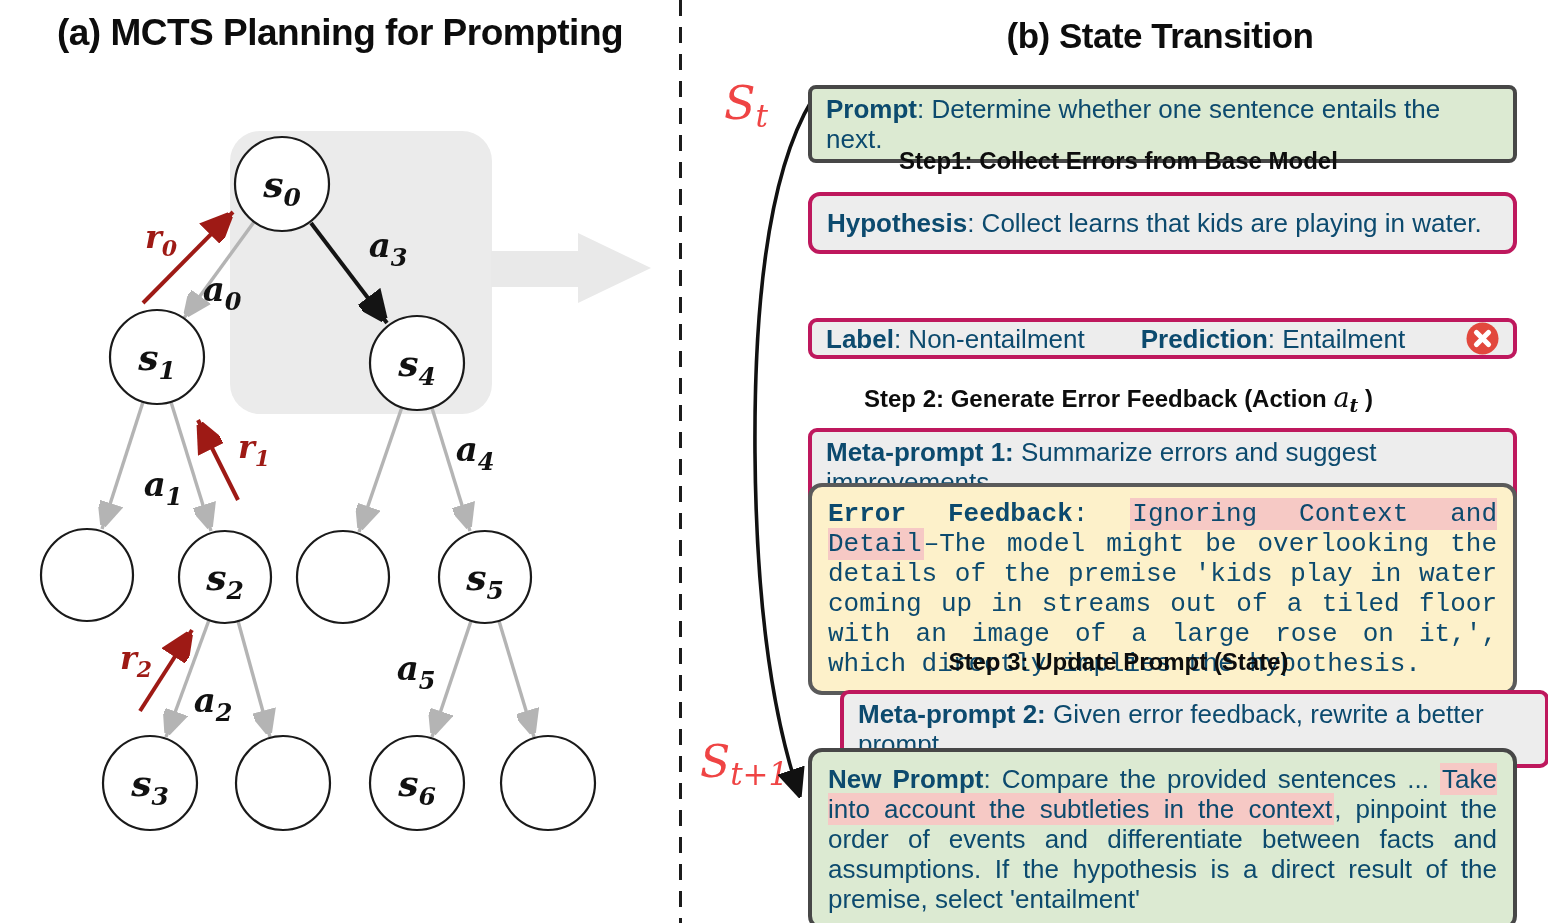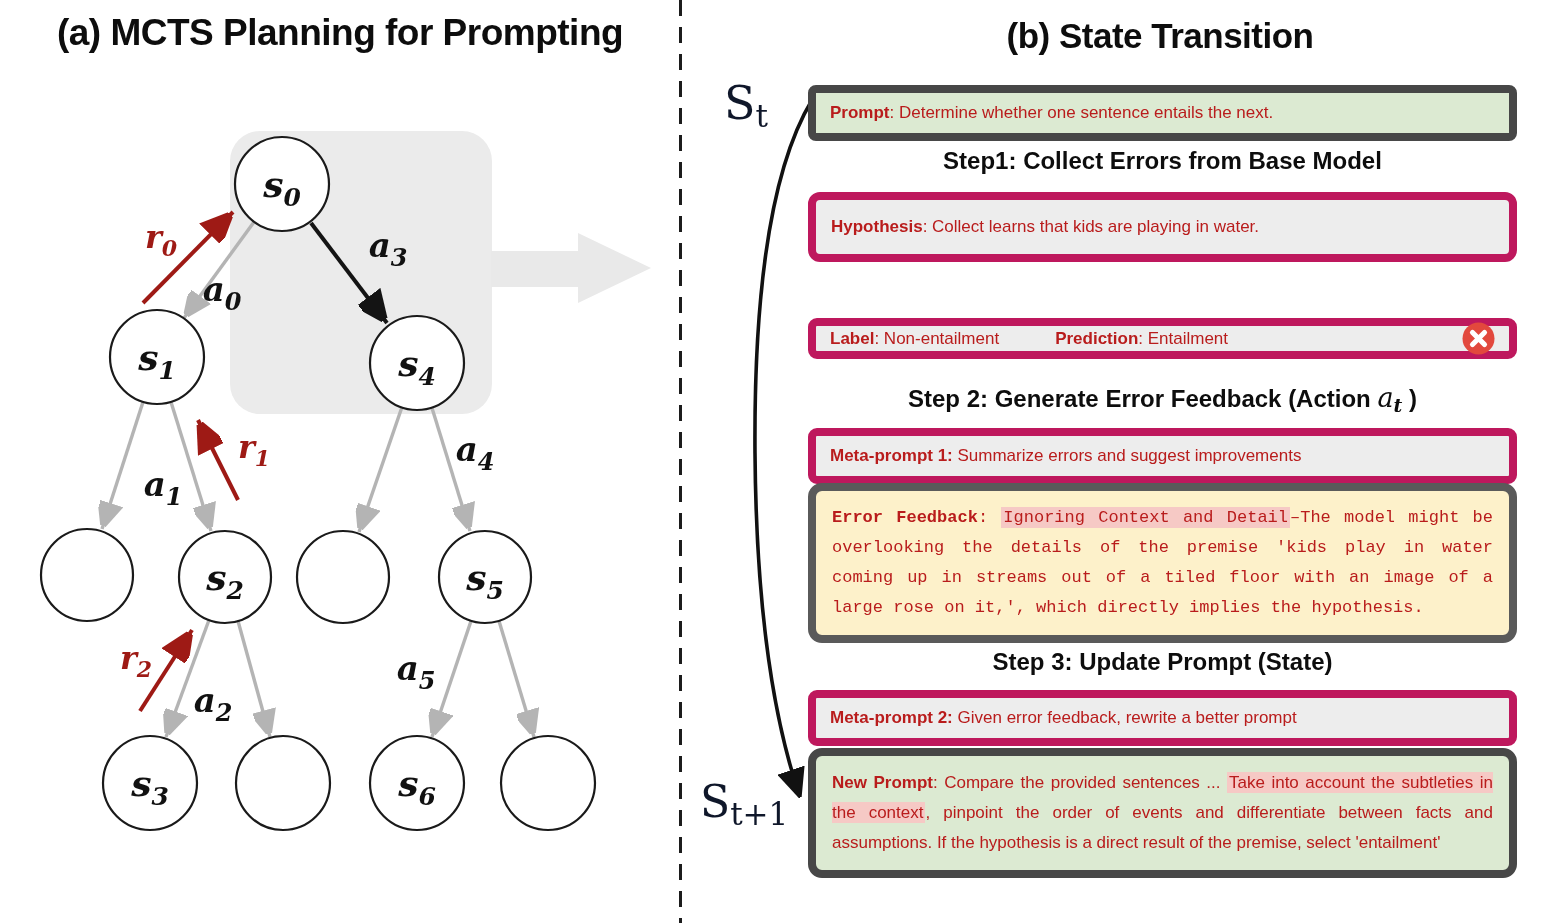--- a/index.html
+++ b/index.html
@@ -27,53 +27,53 @@
   .node-label .sub{font-size:25px;}
   .act-label{font-family:"DejaVu Serif", serif;font-style:italic;font-weight:700;
              font-size:34px;fill:#111;}
   .act-label .sub{font-size:24px;}
   .rew-label{font-family:"DejaVu Serif", serif;font-style:italic;font-weight:700;
              font-size:32px;fill:#9e1a15;}
   .rew-label .sub{font-size:22px;}
 
   
   .rbox{position:absolute;left:808px;width:709px;box-sizing:border-box;
-        border:8px solid #be185d;border-radius:10px;background:#ededed;
-        font-size:17px;line-height:30px;padding:10px 15px;color:#b91c1c;}
+        border:4px solid #be185d;border-radius:10px;background:#ededed;
+        font-size:26px;line-height:30px;padding:10px 15px;color:#0c4a6e;}
   .rbox b{font-weight:bold;}
   .green{background:#dcead2;border-color:#474747;}
   .yellow{background:#fdf1ca;border-color:#5a5a5a;border-radius:14px;}
   .justify{text-align:justify;}
   .hl{background:#f6c9c5;padding:1px 2px;}
-  .step-heading{position:absolute;left:808px;width:709px;text-align:center;
+  .step-heading{position:absolute;left:764px;width:709px;text-align:center;
                 font-weight:bold;font-size:24px;color:#0d0d0d;}
   .mathvar{font-family:"DejaVu Serif", serif;font-style:italic;font-weight:normal;font-size:27px;}
   .mathsub{font-family:"DejaVu Serif", serif;font-style:italic;font-size:19px;
            vertical-align:-5px;}
-  .state-label{position:absolute;font-family:"DejaVu Serif", serif;
-               font-size:46px;color:#0f172a;}
+  .state-label{position:absolute;font-family:"DejaVu Serif", serif;font-style:italic;
+               font-size:46px;color:#ef4444;}
   .state-label .ssub{font-size:31px;vertical-align:-8px;}
 
   #prompt-box{top:85px;border-radius:8px;padding:5px 14px;line-height:30px;}
   #step1-heading{top:147px;}
   #premise-box{top:192px;border-radius:12px;padding:12px 15px;}
   #label-box{top:318px;height:41px;padding:4px 14px;display:flex;align-items:center;border-radius:9px;}
   #step2-heading{top:382px;}
   #meta1-box{top:428px;padding:5px 14px;border-radius:9px;}
   #error-box{top:483px;padding:12px 16px;font-family:Liberation Mono, monospace;}
   #step3-heading{top:648px;}
-  #meta2-box{top:690px;padding:5px 14px;border-radius:9px;}
+  #meta2-box{top:690px;padding:5px 14px;border-radius:9px;margin-left:32px;}
   #newprompt-box{top:748px;border-radius:14px;padding:12px 16px;}
 
   #label-gap{margin-left:56px;}
   #error-icon{margin-left:auto;width:33px;height:33px;flex:0 0 33px;}
 
   #curve-svg{position:absolute;left:690px;top:58px;}
   #st-label{left:724px;top:76px;}
-  #st1-label{left:700px;top:776px;font-size:44px;}
+  #st1-label{left:700px;top:736px;font-size:44px;}
 </style>
 </head>
 <body>
 
 <div id="canvas">
 
   <div id="left-title" class="panel-title">(a) MCTS Planning for Prompting</div>
   <div id="right-title" class="panel-title">(b) State Transition</div>
 
   <div id="divider"></div>

